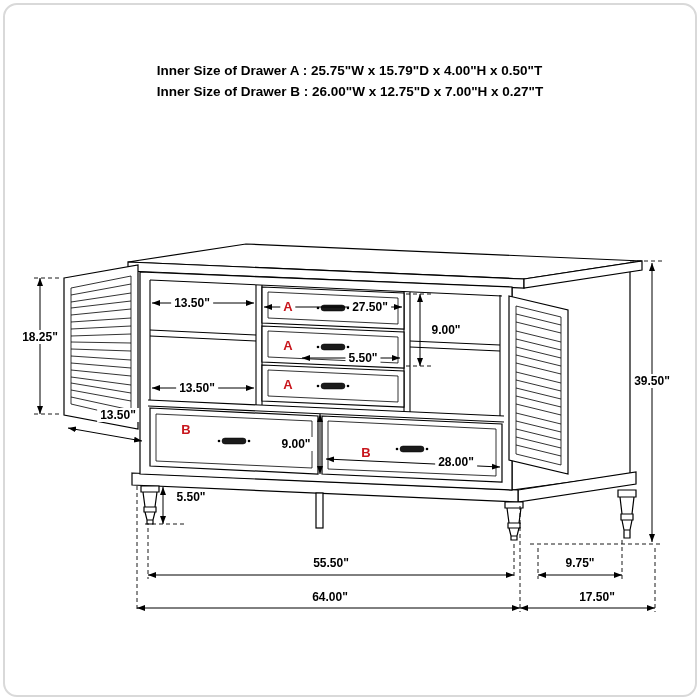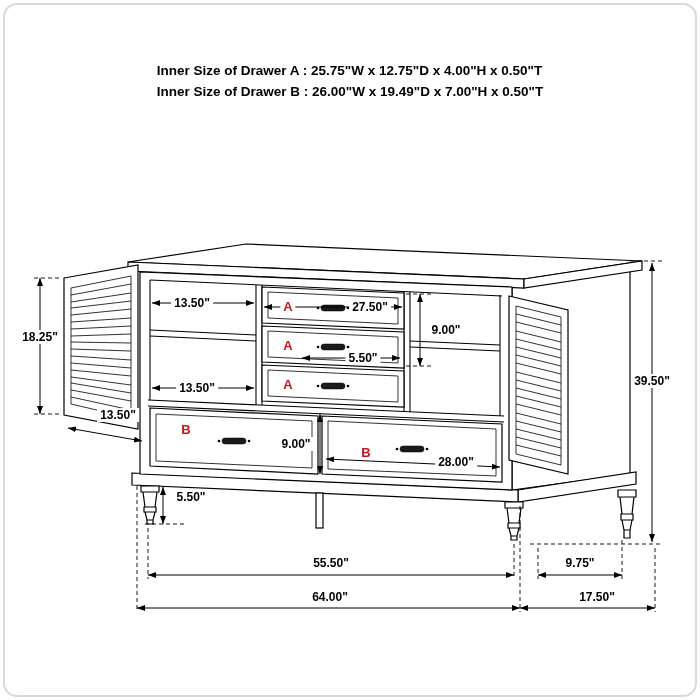--- a/index.html
+++ b/index.html
@@ -26,22 +26,22 @@
   }
   .dim  { font-size:12px; color:#000; }
   .part { font-size:13px; color:#c8161d; }
 </style>
 </head>
 <body>
 
 <div class="frame"></div>
 
 <div class="header">
-  <div>Inner Size of Drawer A : 25.75"W x 12.75"D x 4.00"H x 0.50"T</div>
-  <div>Inner Size of Drawer B : 26.00"W x 19.49"D x 7.00"H x 0.50"T</div>
+  <div>Inner Size of Drawer A : 25.75"W x 15.79"D x 4.00"H x 0.50"T</div>
+  <div>Inner Size of Drawer B : 26.00"W x 12.75"D x 7.00"H x 0.27"T</div>
 </div>
 
 <svg class="drawing" width="700" height="700" viewBox="0 0 700 700">
   <defs>
     <marker id="ah" markerWidth="9" markerHeight="8" refX="8" refY="4" orient="auto-start-reverse">
       <path d="M0,1 L8,4 L0,7 Z" fill="#000"></path>
     </marker>
   </defs>
 
   <g>

